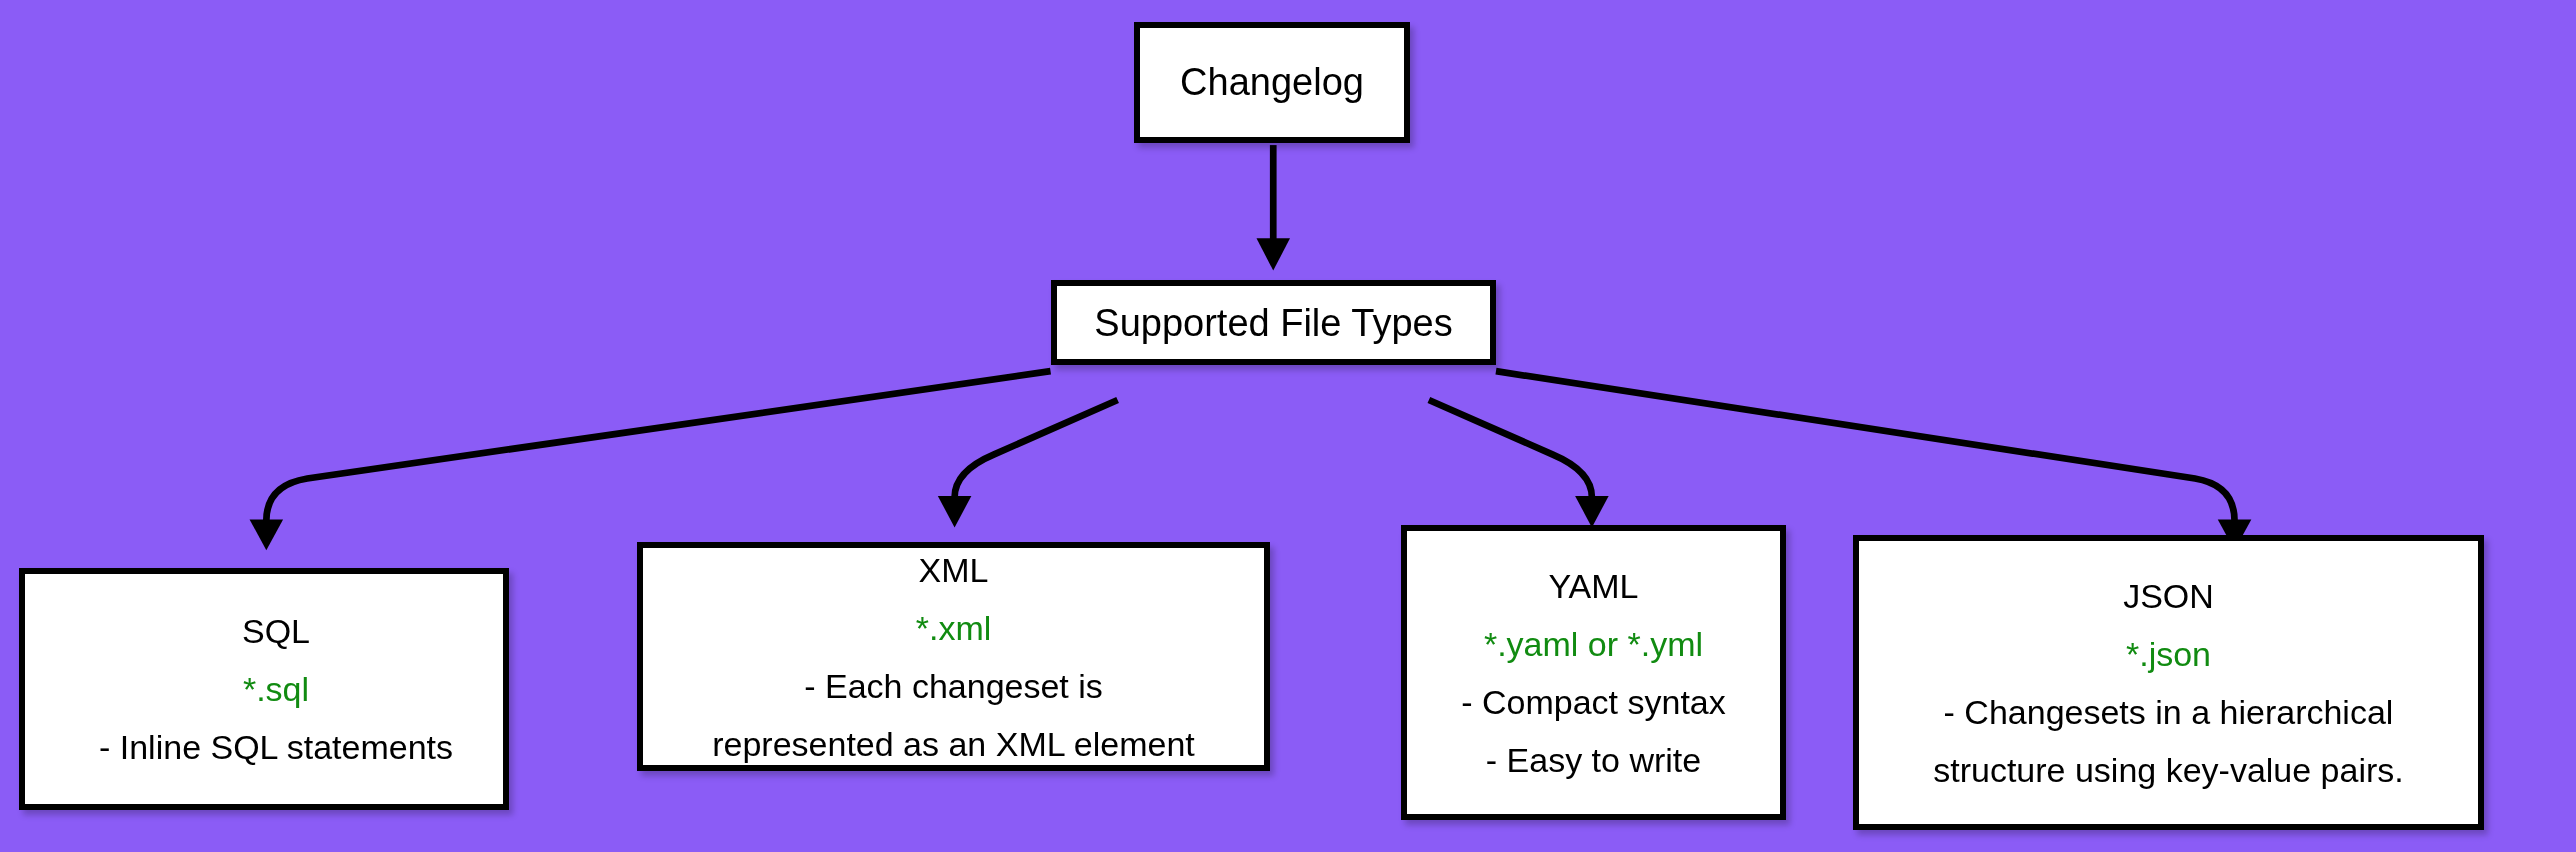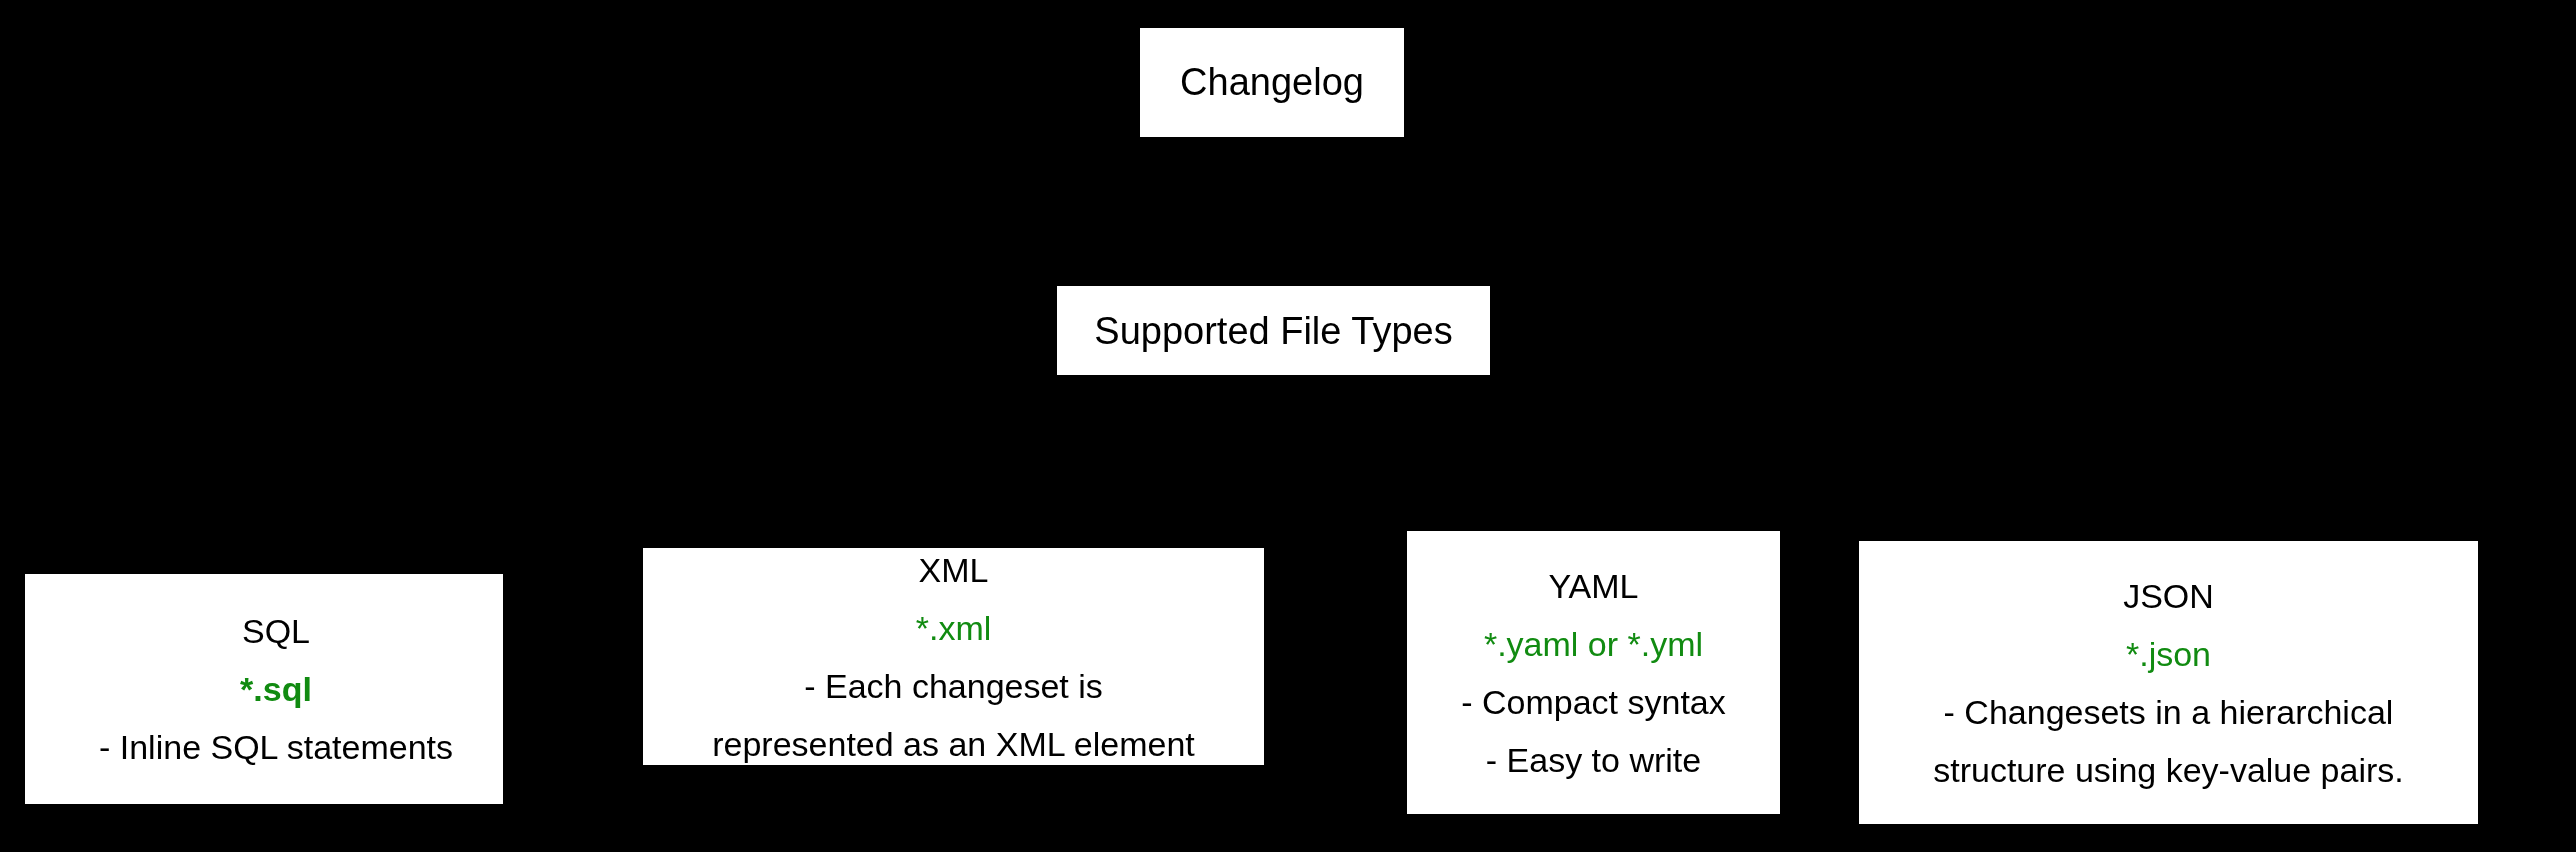--- a/index.html
+++ b/index.html
@@ -5,21 +5,21 @@
   html, body {
     margin: 0;
     padding: 0;
     background: #ffffff;
     font-family: "Liberation Sans", "DejaVu Sans", sans-serif;
   }
   .canvas {
     position: relative;
     width: 2576px;
     height: 853px;
-    background: #000000;
+    background: #8b5cf6;
     overflow: hidden;
   }
   .edges {
     position: absolute;
     left: 0;
     top: 0;
     width: 2576px;
     height: 853px;
     display: block;
   }
@@ -75,27 +75,27 @@
     <polygon points="2348,739 2398,739 2373,786"></polygon>
 
     <path d="M2230 553 L3272 713 Q3331 723 3331 776"></path>
     <polygon points="3306,774 3356,774 3331,820"></polygon>
   </svg>
 
   <div class="node level-top" style="left:1134px; top:21.5px; width:276px; height:121px;">
     <div class="line">Changelog</div>
   </div>
 
-  <div class="node level-top" style="left:1051px; top:280px; width:445px; height:101px;align-items:center;">
+  <div class="node level-top" style="left:1051px; top:280px; width:445px; height:85px;align-items:center;">
     <div class="line">Supported File Types</div>
   </div>
 
   <div class="node" style="left:19px; top:568px; width:490px; height:242px;padding-left:24px;">
     <div class="line">SQL</div>
-    <div class="line ext" style="color: rgb(17, 139, 17); font-weight: bold;">*.sql</div>
+    <div class="line ext" style="color: rgb(17, 139, 17);">*.sql</div>
     <div class="line">- Inline SQL statements</div>
   </div>
 
   <div class="node" style="left:637px; top:542px; width:633px; height:229px;">
     <div class="line">XML</div>
     <div class="line ext" style="color: rgb(17, 139, 17);">*.xml</div>
     <div class="line">- Each changeset is</div>
     <div class="line">represented as an XML element</div>
   </div>
 

